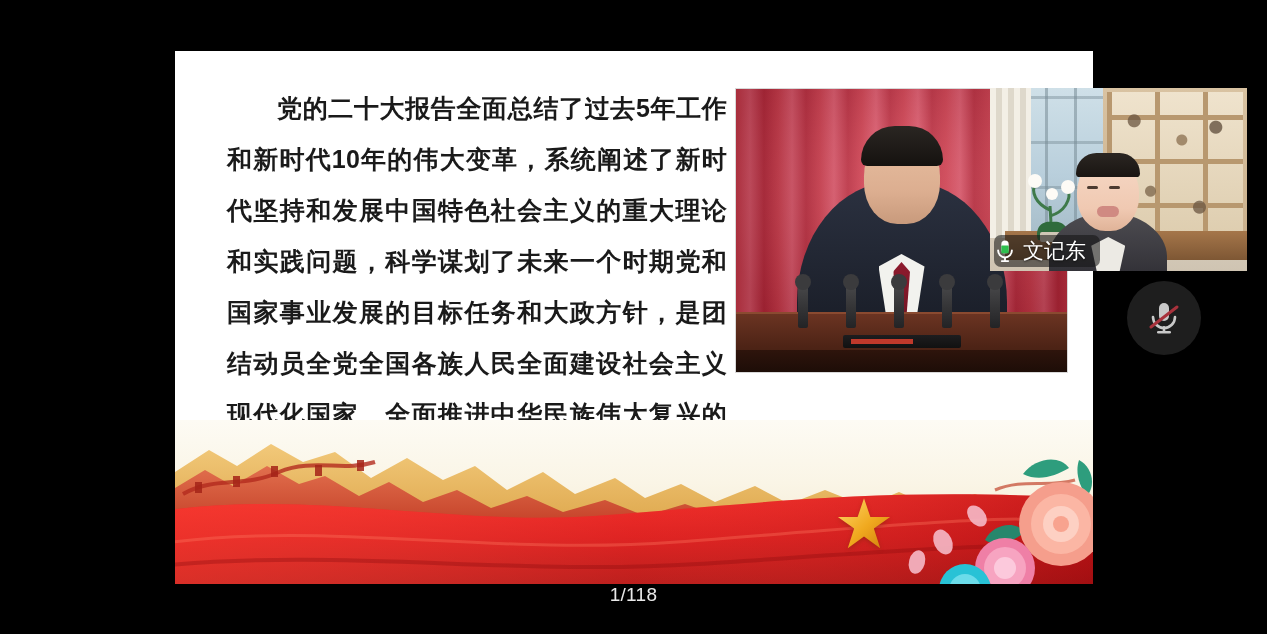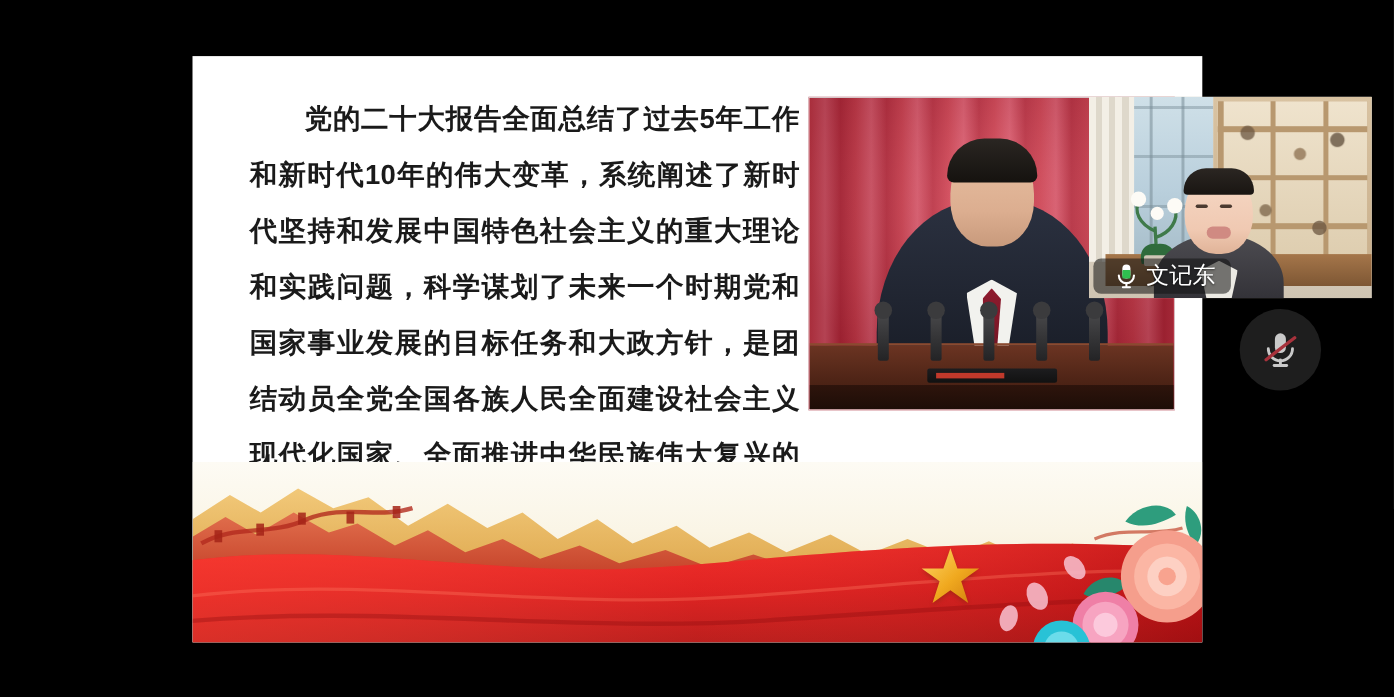--- a/index.html
+++ b/index.html
@@ -383,21 +383,21 @@
   }
 
   
   #name-badge {
     position: absolute;
     left: 4px;
     bottom: 4px;
     display: flex;
     align-items: center;
     gap: 7px;
-    padding: 4px 14px 4px 19px;
+    padding: 4px 14px 4px 0;
     border-radius: 7px;
     background: rgba(20,20,20,.56);
   }
   #name-badge .mic-live {
     width: 22px;
     height: 24px;
     flex: 0 0 auto;
   }
   #name-badge .mic-live svg { display:block; width:100%; height:100%; }
   #name-badge .badge-label {
@@ -613,14 +613,15 @@
       <svg viewBox="0 0 40 40" xmlns="http://www.w3.org/2000/svg">
         <rect x="15" y="5" width="10" height="18" rx="5" fill="#c9c9c9"></rect>
         <path d="M9 19 a11 11 0 0 0 22 0" fill="none" stroke="#c9c9c9" stroke-width="2.6" stroke-linecap="round"></path>
         <rect x="18.7" y="28" width="2.6" height="6" rx="1.3" fill="#c9c9c9"></rect>
         <rect x="13" y="33" width="14" height="2.6" rx="1.3" fill="#c9c9c9"></rect>
         <line x1="7" y1="29" x2="33" y2="9" stroke="#a8323c" stroke-width="3" stroke-linecap="round"></line>
       </svg>
     </span>
   </div>
 
+  <div id="page-indicator">1/118</div>
 
 </div>
 
 </body></html>

